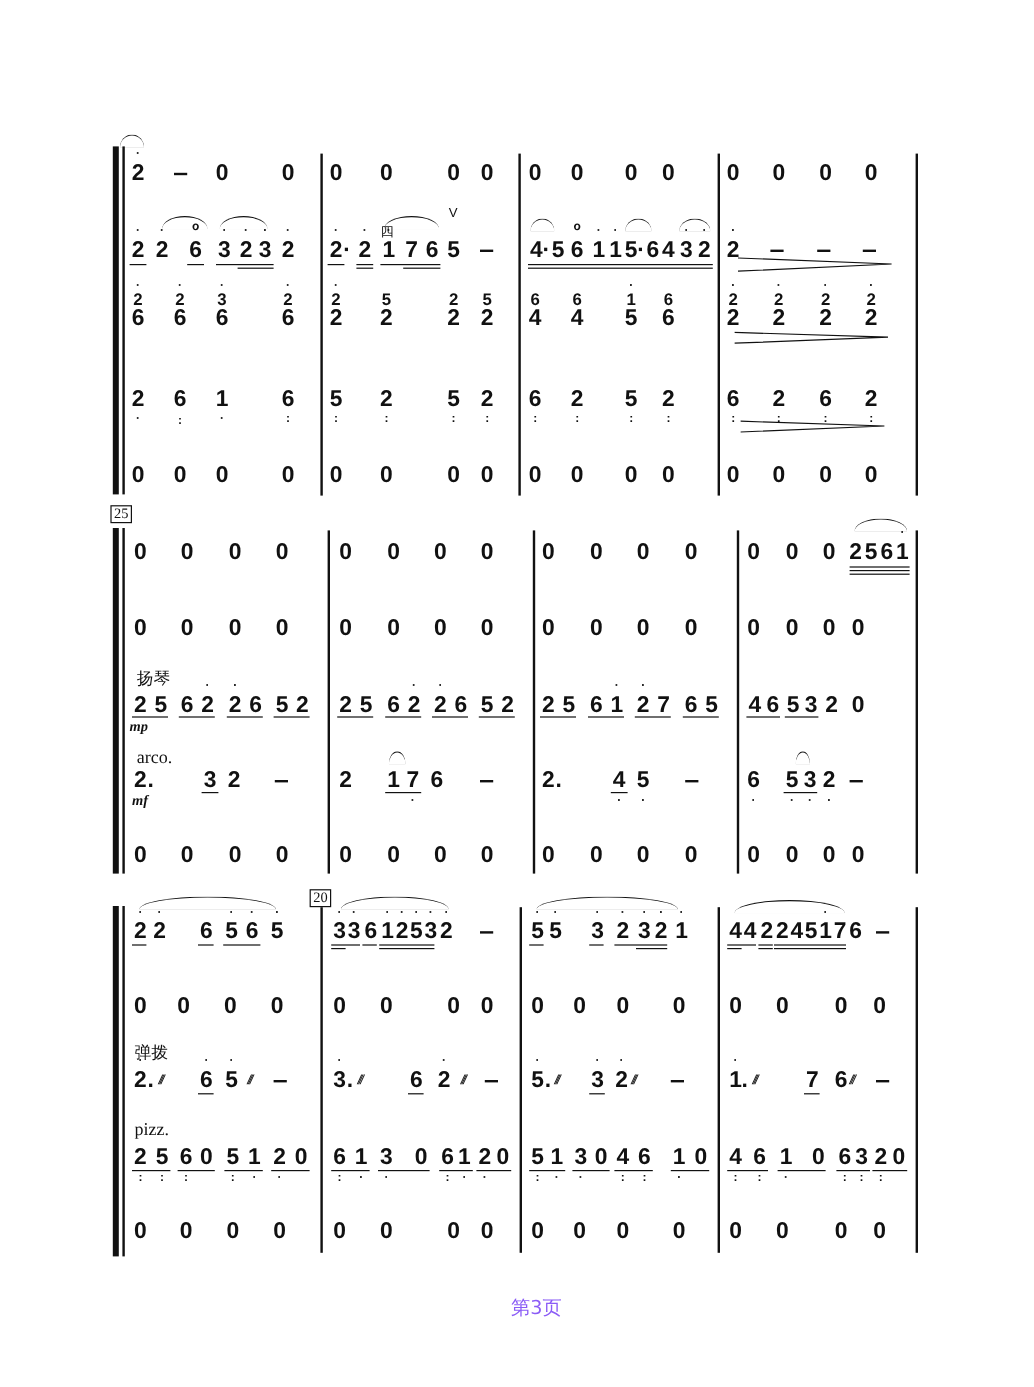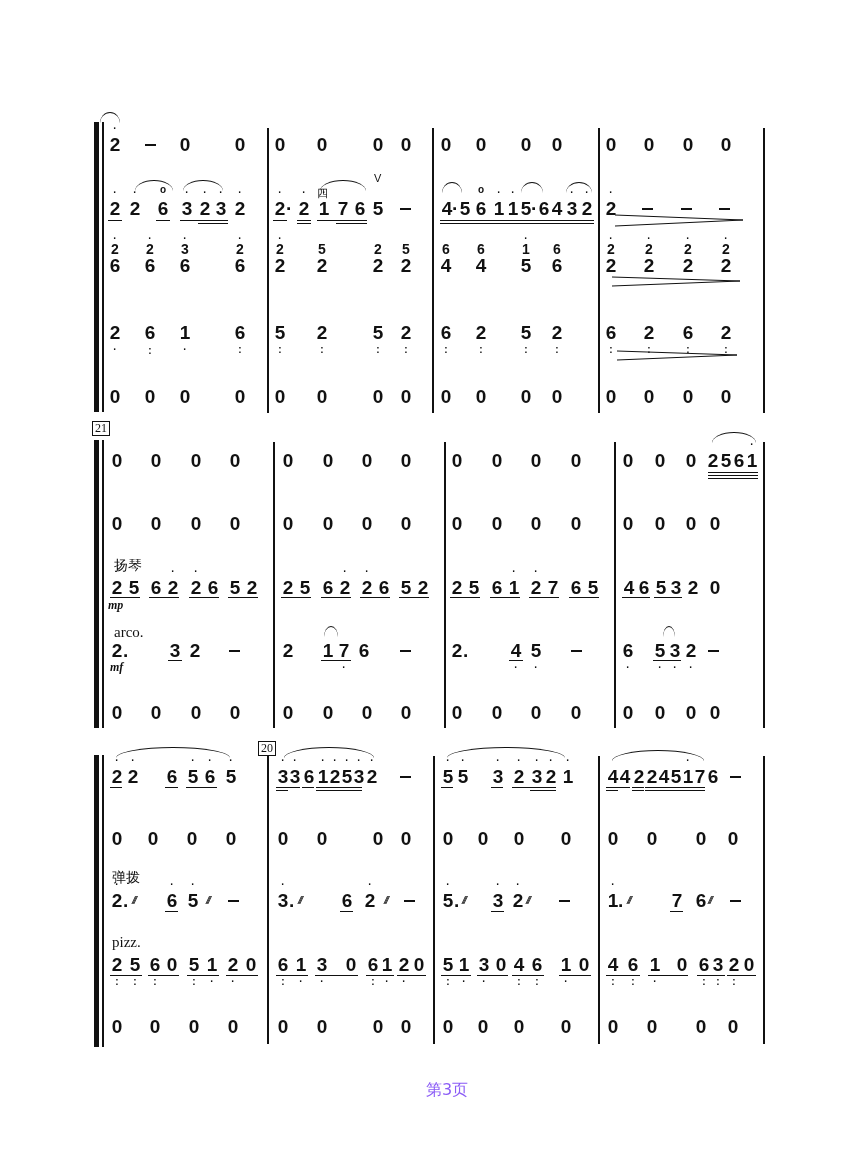--- a/index.html
+++ b/index.html
@@ -233,21 +233,21 @@
     <div class="note" style="left:519px;top:386px;">0</div>
     <div class="note" style="left:550px;top:386px;">0</div>
     <div class="note" style="left:604px;top:386px;">0</div>
     <div class="note" style="left:642px;top:386px;">0</div>
     <div class="note" style="left:681px;top:386px;">0</div>
     <div class="note" style="left:719px;top:386px;">0</div>
   </div>
 </div>
 
 <div>
-  <span class="boxnum" style="left:92px;top:421px;">21</span>
+  <span class="boxnum" style="left:92px;top:421px;">25</span>
   <div class="brace" style="top:440px;height:288px;"></div>
   <div class="brace-thin" style="top:440px;height:288px;"></div>
   <div class="barline" style="left:273px;top:442px;height:286px;"></div>
   <div class="barline" style="left:444px;top:442px;height:286px;"></div>
   <div class="barline" style="left:614px;top:442px;height:286px;"></div>
   <div class="barline" style="left:763px;top:442px;height:286px;"></div>
 
   <div>
     <div class="note" style="left:110px;top:450px;">0</div>
     <div class="note" style="left:149px;top:450px;">0</div>

